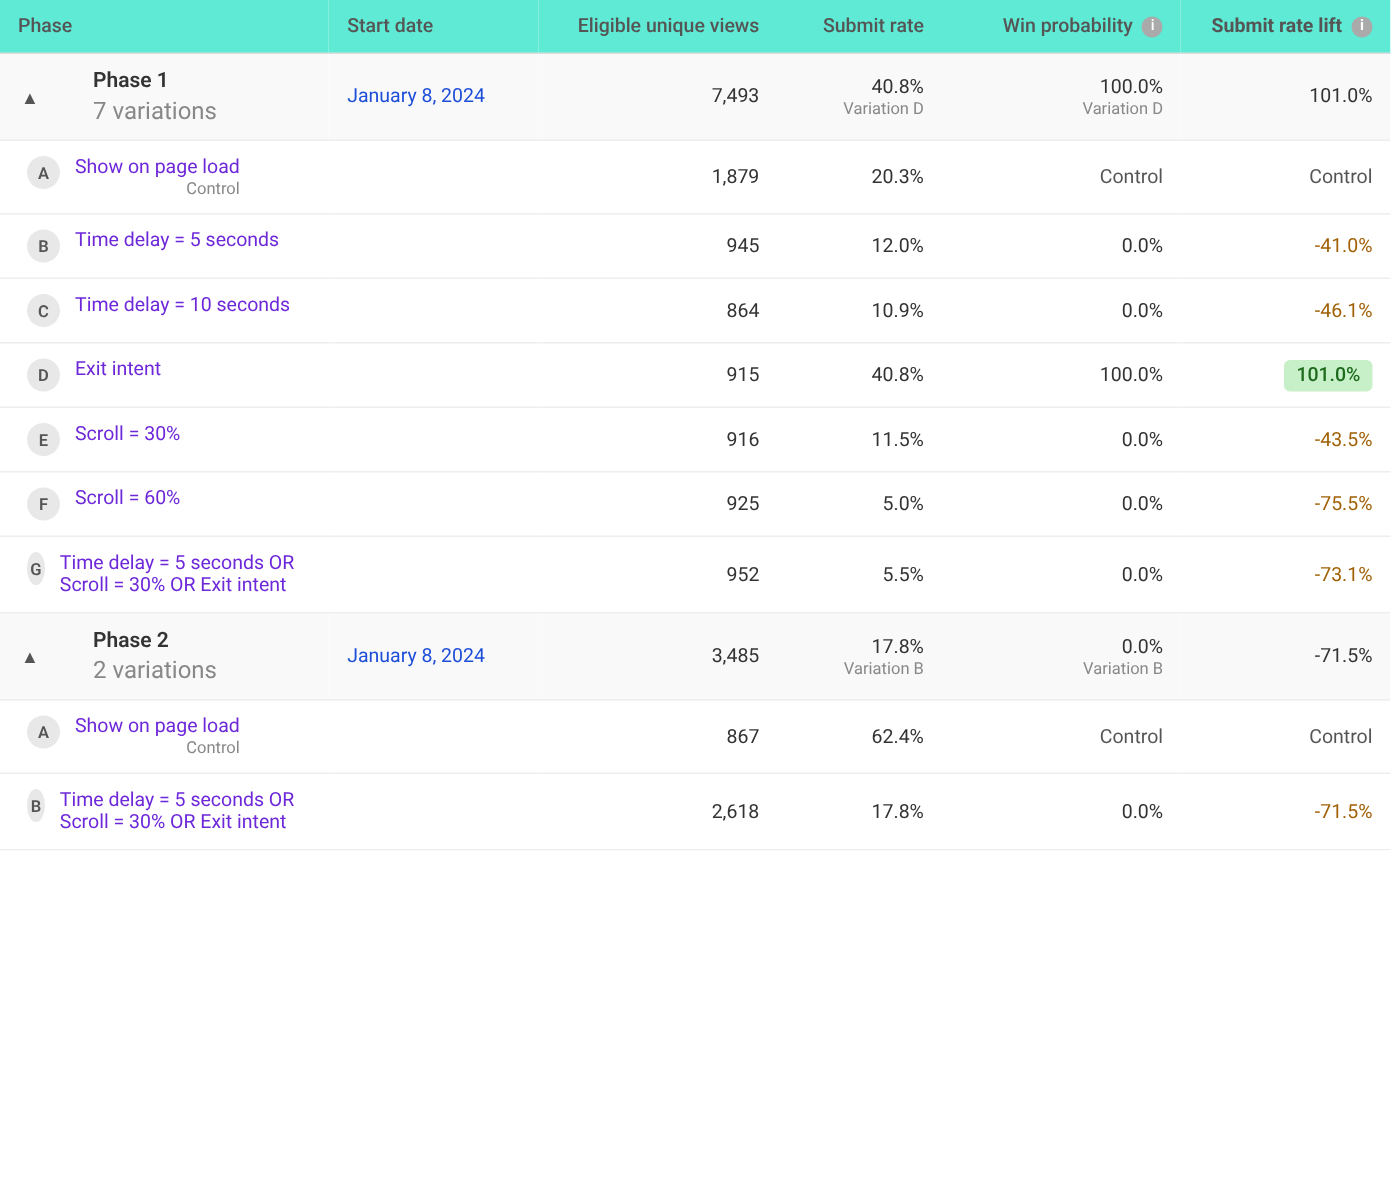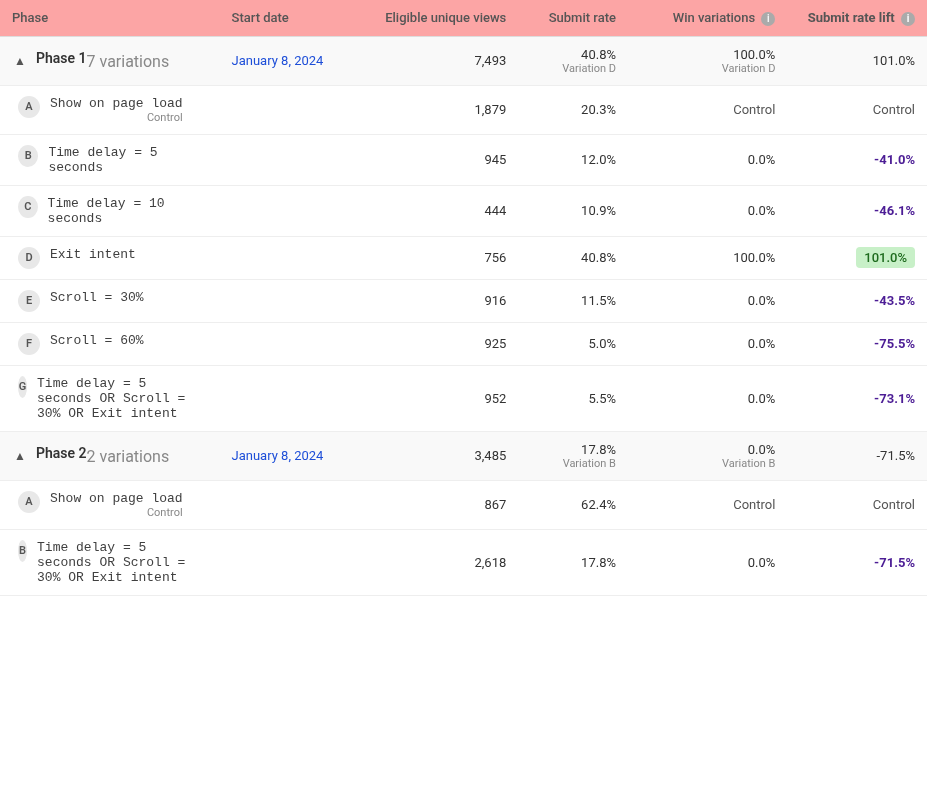--- a/index.html
+++ b/index.html
@@ -11,21 +11,21 @@
     }
     .table-container {
       width: 927px;
       overflow: hidden;
     }
     table {
       width: 100%;
       border-collapse: collapse;
     }
     thead tr {
-      background: #fca5a5;
+      background: #5eead4;
       border-bottom: 1px solid #ddd;
     }
     thead th {
       padding: 10px 12px;
       text-align: left;
       font-weight: 500;
       color: #555;
       font-size: 13px;
     }
     thead th.right {
@@ -99,63 +99,64 @@
       width: 22px;
       height: 22px;
       border-radius: 50%;
       background: #e8e8e8;
       color: #555;
       font-size: 11px;
       font-weight: 600;
       margin-right: 4px;
     }
     .blue-link {
-      color: #404040;
+      color: #6d28d9;
       text-decoration: none;
       cursor: pointer;
-      font-family: Liberation Mono, monospace;
-    }
-    .red { color: #4c1d95; font-weight: bold; }
+    }
+    .red { color: #a16207; }
     .green-bg {
       background: #c8f0c8;
       color: #1e6b1e;
       padding: 3px 8px;
       border-radius: 4px;
       font-weight: 500;
     }
     .control-label { color: #555; }
     .variation-cell {
       display: flex;
       align-items: flex-start;
       gap: 6px;
     }
     .variation-text {
       display: flex;
       flex-direction: column;
     }
     .phase-info-cell {
       display: flex;
+      flex-direction: column;
+      margin-left: 26px;
     }
     .phase-numbers {
       font-size: 13px;
     }
   </style>
 </head>
 <body>
 
 <div class="table-container">
   <table>
     <thead>
       <tr>
         <th style="width:220px;">Phase</th>
         <th style="width:140px;">Start date</th>
         <th style="width:160px;text-align:right;margin-top:12px;" class="right">Eligible unique views</th>
         <th style="width:110px;text-align:right;" class="right">Submit rate</th>
         <th style="width:160px;text-align:right;" class="right">
-          <span>Win variations</span>
+          <span>Win probability</span>
           <span class="info-icon">i</span>
         </th>
         <th style="width:140px;text-align:right;font-weight:bold;" class="right">
           <span>Submit rate lift</span>
           <span class="info-icon">i</span>
         </th>
       </tr>
     </thead>
     <tbody id="table-body">
     <tr class="phase-row">
@@ -216,37 +217,37 @@
       <td style="padding-left:18px;">
         <div class="variation-cell">
           <span class="variation-id">C</span>
           <div class="variation-text">
             <a class="blue-link">Time delay = 10 seconds</a>
 
           </div>
         </div>
       </td>
       <td></td>
-      <td class="right">444</td>
+      <td class="right">864</td>
       <td class="right">10.9%</td>
       <td class="right"><span>0.0%</span></td>
       <td class="right"><span class="red">-46.1%</span></td>
     </tr>
         <tr>
       <td style="padding-left:18px;">
         <div class="variation-cell">
           <span class="variation-id">D</span>
           <div class="variation-text">
             <a class="blue-link">Exit intent</a>
 
           </div>
         </div>
       </td>
       <td></td>
-      <td class="right">756</td>
+      <td class="right">915</td>
       <td class="right">40.8%</td>
       <td class="right"><span>100.0%</span></td>
       <td class="right"><span class="green-bg">101.0%</span></td>
     </tr>
         <tr>
       <td style="padding-left:18px;">
         <div class="variation-cell">
           <span class="variation-id">E</span>
           <div class="variation-text">
             <a class="blue-link">Scroll = 30%</a>

